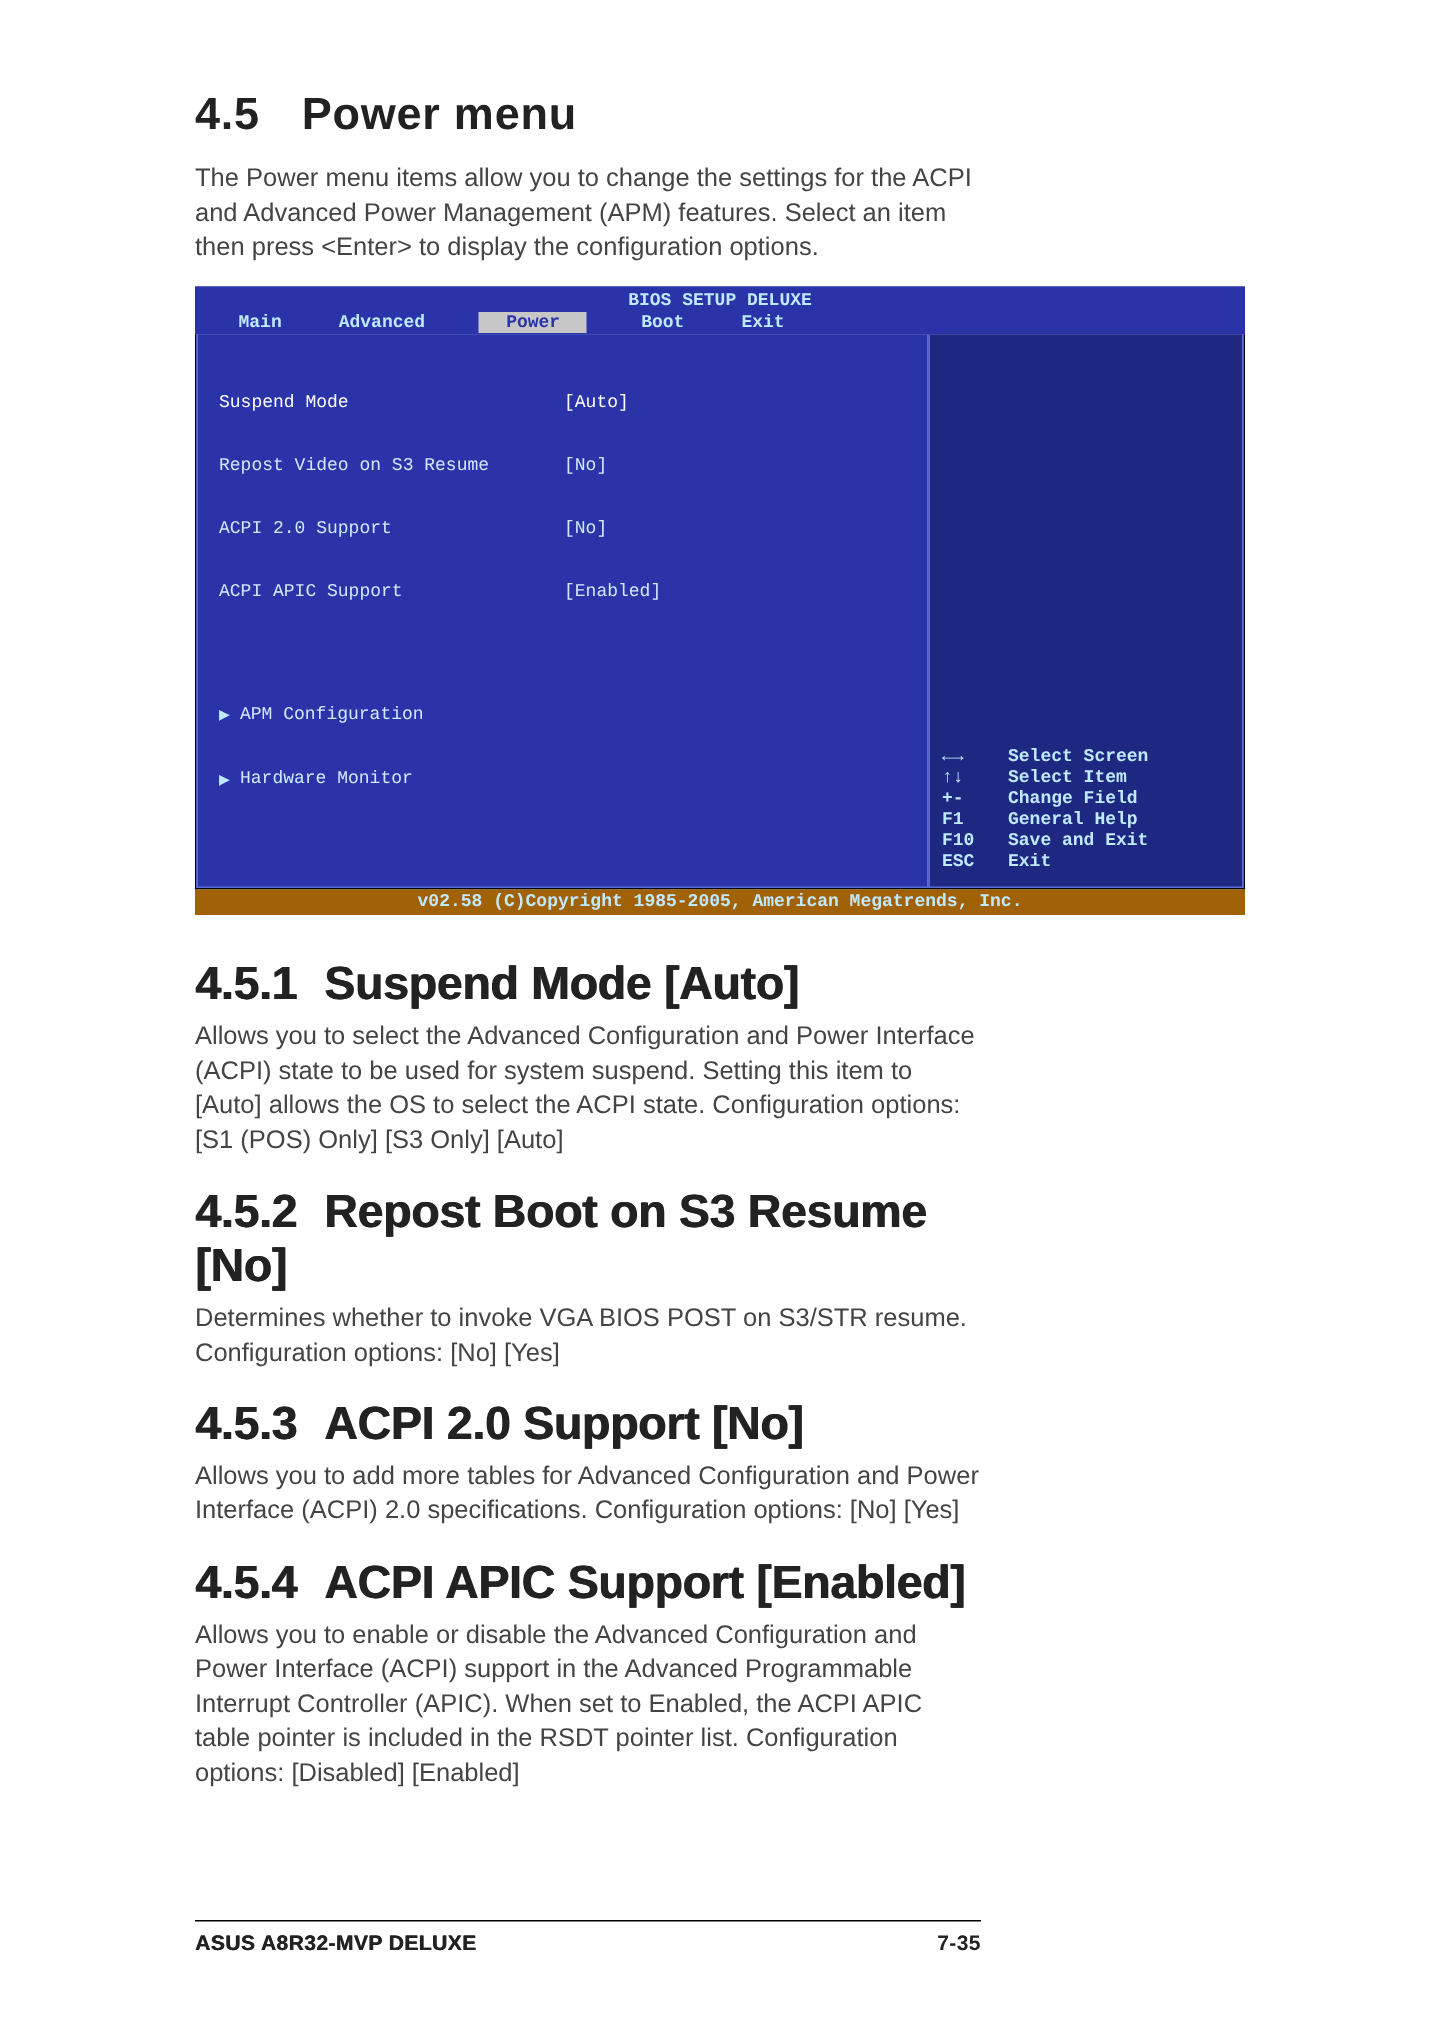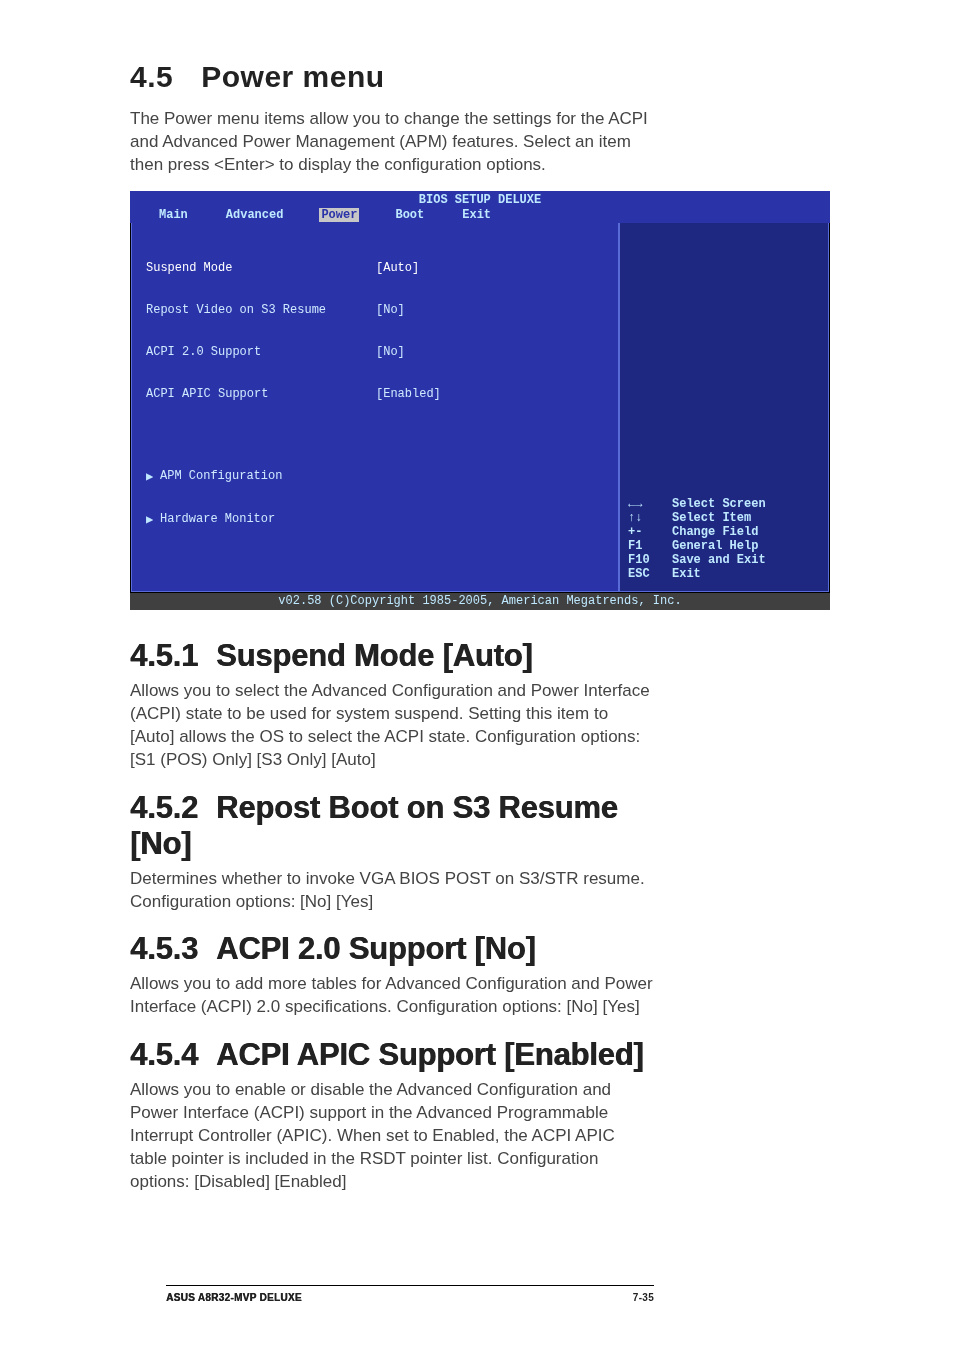--- a/index.html
+++ b/index.html
@@ -55,21 +55,21 @@
     font-weight: bold;
     color: #bfe9ff;
   }
   .bios-tabs > div {
     margin-right: 34px;
     padding: 0 2px;
   }
   .bios-tabs .active {
     background: #c7c7c7;
     color: #2a33a8;
-    padding: 0 2px;
+    padding: 0 18px;
   }
   .bios-body {
     display: flex;
     border: 1px solid #000;
     border-top: none;
   }
   .bios-left {
     background: #2a33a8;
     flex: 1 1 auto;
     padding: 10px 12px 36px 14px;
@@ -98,24 +98,24 @@
     padding: 8px 8px 10px 8px;
     font-weight: bold;
     color: #bfe9ff;
     display:flex;
     flex-direction:column;
     justify-content:flex-end;
   }
   .bios-right .krow { display:flex; }
   .bios-right .kkey { width:44px; white-space:pre; }
   .bios-footer {
-    background: #404040;
+    background: #a16207;
     color: #bfe9ff;
     text-align: center;
-    font-weight: normal;
+    font-weight: bold;
     padding: 1px 0 2px 0;
   }
 
   
   h2.sub {
     font-family: Arial, Helvetica, sans-serif;
     font-weight: 700;
     font-size: 31px;
     margin: 18px 0 6px 0;
     letter-spacing: -0.2px;
@@ -126,24 +126,23 @@
   
   .page-footer {
     position: absolute;
     bottom: 48px;
     left: 130px;
     right: 120px;
     border-top: 1px solid #000;
     padding-top: 6px;
     display:flex;
     justify-content:space-between;
-    font-size: 10px;
+    font-size: 14px;
     font-weight: 700;
     letter-spacing: 0.3px;
-    margin-left: 36px;
   }
   .page-footer .model { text-shadow: 0.4px 0 0 currentColor; }
 </style>
 </head>
 <body>
 
 <div class="page">
 
   <h1 class="section-title">
     <span class="num">4.5</span><span>Power menu</span>

